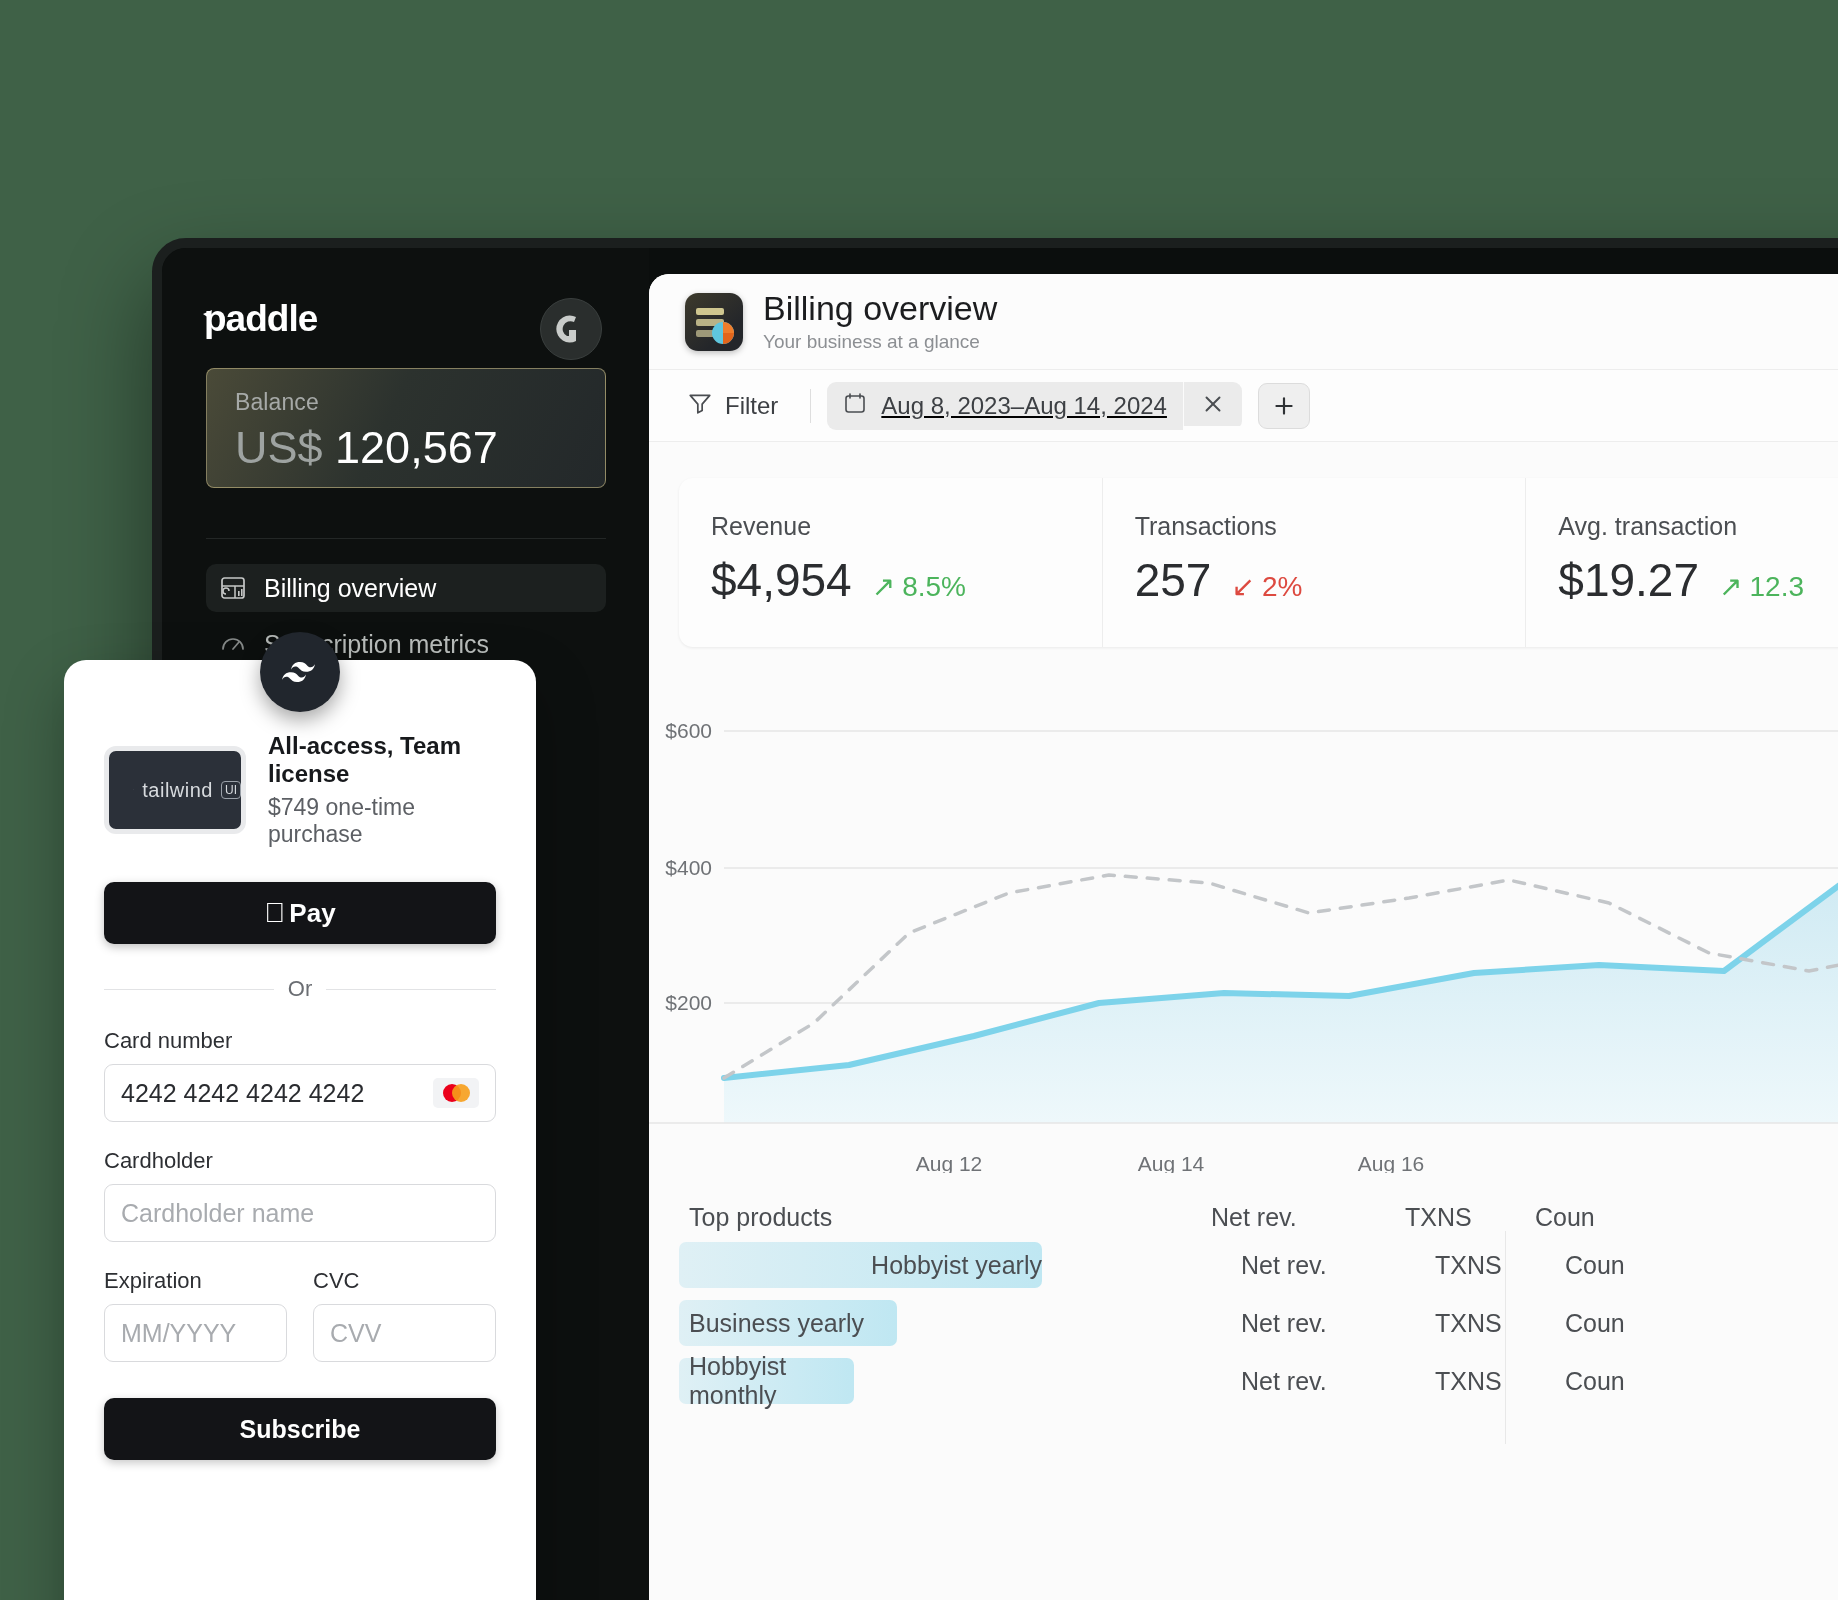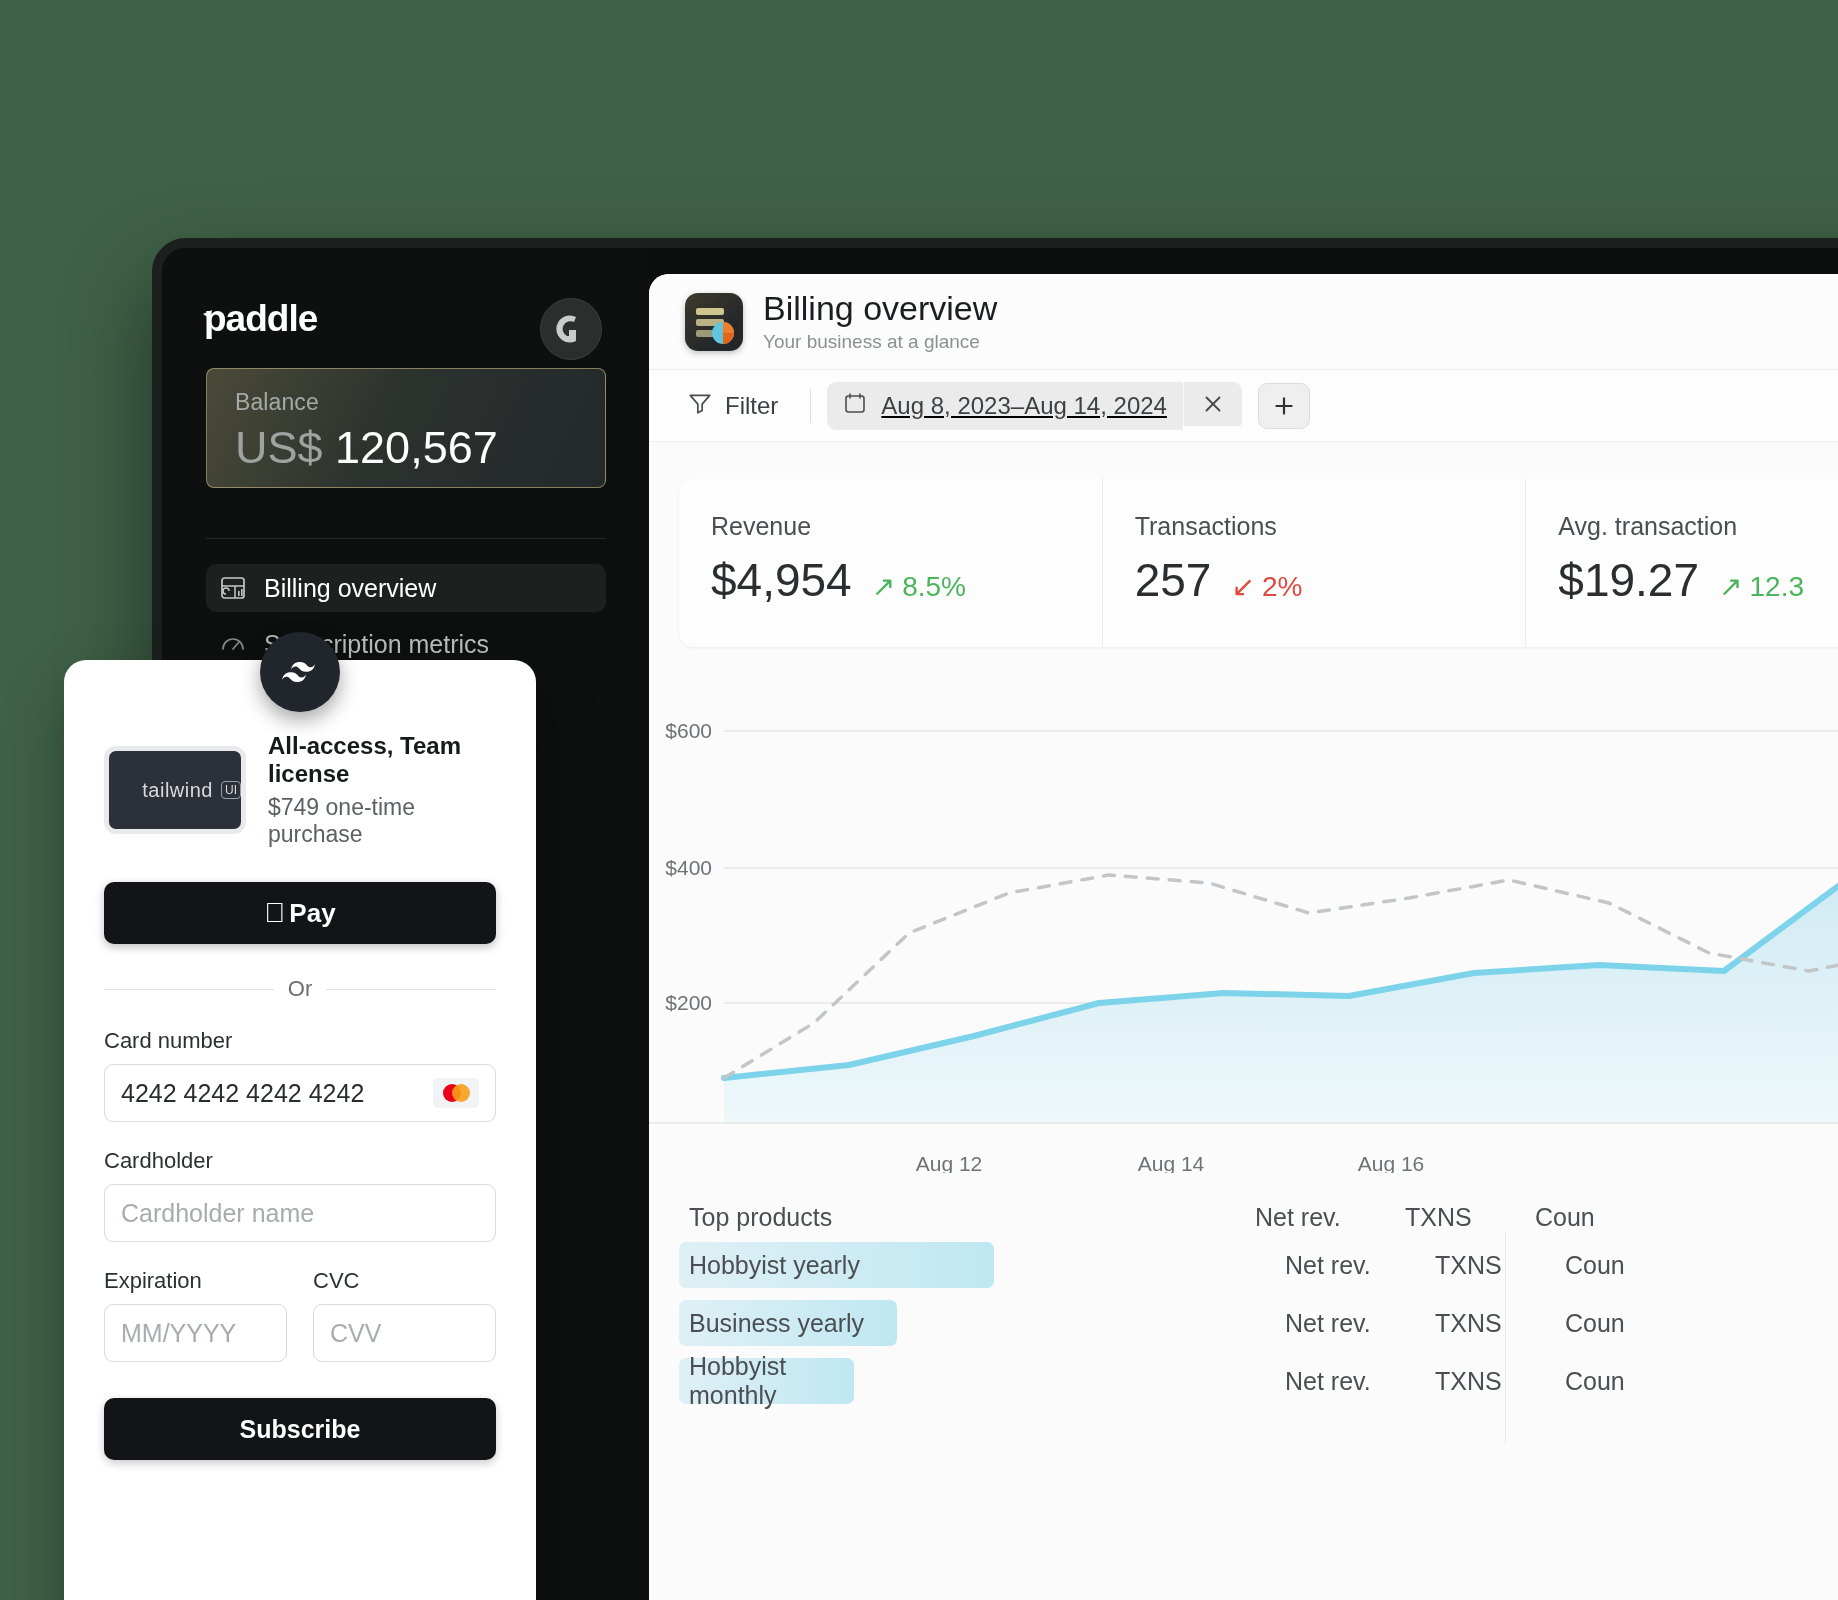--- a/index.html
+++ b/index.html
@@ -140,21 +140,21 @@
   .prod-row{
     display:flex; align-items:center; height:46px; margin-bottom:12px;
     position:relative;
   }
   .prod-bar{
     height:46px; border-radius:7px;
     background:linear-gradient(90deg,#dff0f5 0%,#bfe7f2 100%);
     display:flex; align-items:center; padding-left:10px;
     font-size:25px; color:#4b4e52;
   }
-  .col-net{ position:absolute; left:606px; font-size:25px; color:#4b4e52;}
+  .col-net{ position:absolute; left:562px; font-size:25px; color:#4b4e52;}
   .col-txns{ position:absolute; left:756px; font-size:25px; color:#4b4e52;}
   .col-count{ position:absolute; left:886px; font-size:25px; color:#4b4e52;}
   #prod-vdiv{
     position:absolute; left:856px; top:36px; bottom:-40px; width:1px; background:#e8e8e8;
   }
 
   
   #checkout{
     position:absolute; left:64px; top:660px;
     width:472px; height:1000px;
@@ -389,21 +389,21 @@
       <div id="prod-vdiv"></div>
 
       <div id="prod-head">
         <span>Top products</span>
         <span class="col-net">Net rev.</span>
         <span class="col-txns">TXNS</span>
         <span class="col-count">Coun</span>
       </div>
 
       <div class="prod-row">
-        <div class="prod-bar" style="width:315px;">
+        <div class="prod-bar" style="width:363px;justify-content:flex-end;">
           <span>Hobbyist yearly</span>
         </div>
         <span class="col-net">Net rev.</span>
         <span class="col-txns">TXNS</span>
         <span class="col-count">Coun</span>
       </div>
 
       <div class="prod-row">
         <div class="prod-bar" style="width:218px;">
           <span>Business yearly</span>

